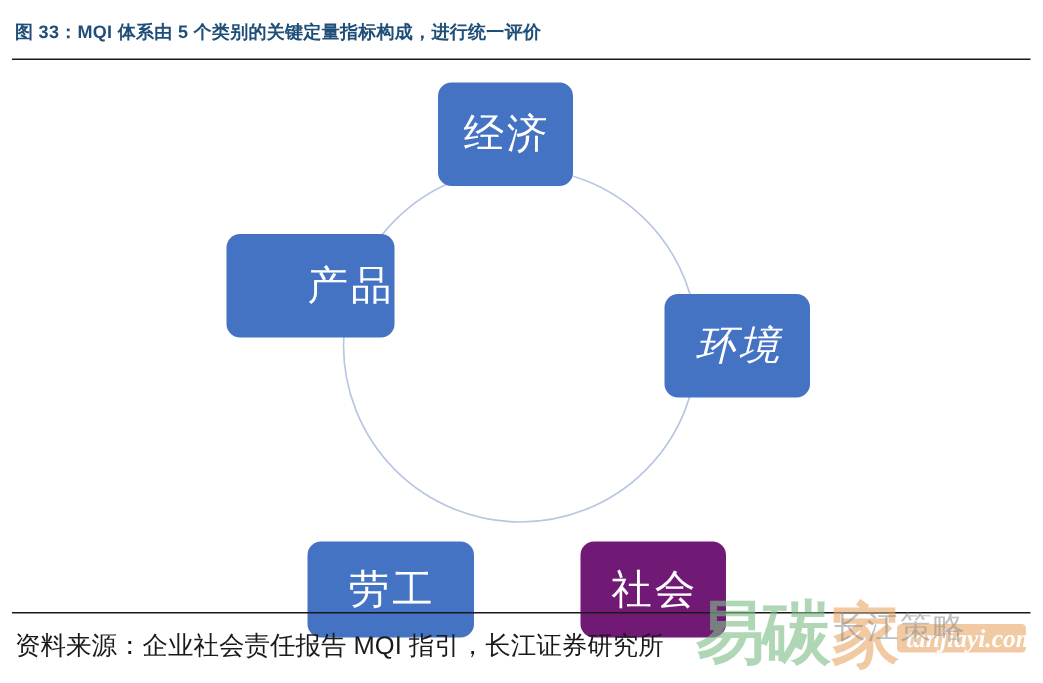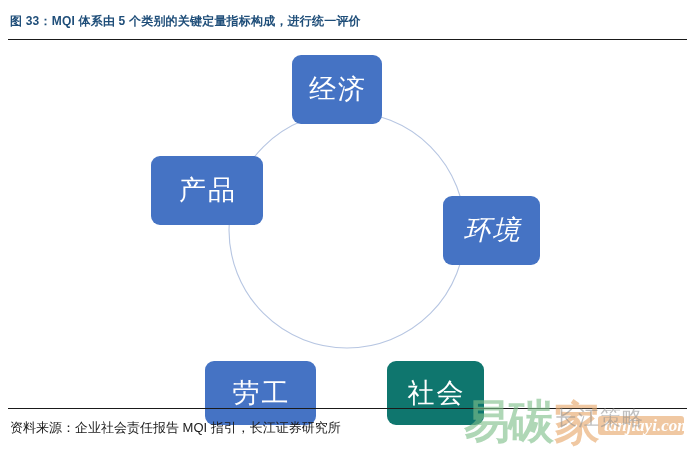--- a/index.html
+++ b/index.html
@@ -87,21 +87,21 @@
   #node-1 { left: 443px; top: 156px; width: 97px;  height: 69px; }
   #node-2 { left: 387px; top: 321px; width: 97px;  height: 64px; }
   #node-3 { left: 205px; top: 321px; width: 111px; height: 64px; }
   #node-4 { left: 151px; top: 116px; width: 112px; height: 69px; }
 
   
   #figure-source {
     position: absolute;
     left: 10px;
     top: 419px;
-    font-size: 13px;
+    font-size: 17px;
     color: #1a1a1a;
     white-space: nowrap;
   }
 
   
   #watermark-tanjiayi {
     position: absolute;
     left: 462px;
     top: 392px;
     width: 230px;
@@ -148,29 +148,29 @@
     </svg>
 
     <div class="node" id="node-0" style="background: rgb(69, 115, 196); color: rgb(255, 255, 255);">
       <span class="node-label">经济</span>
     </div>
 
     <div class="node" id="node-1" style="background: rgb(69, 115, 196); color: rgb(255, 255, 255); font-style: italic;">
       <span class="node-label">环境</span>
     </div>
 
-    <div class="node" id="node-2" style="background: #0f766e; color: rgb(255, 255, 255);">
+    <div class="node" id="node-2" style="background: #701a75; color: rgb(255, 255, 255);">
       <span class="node-label">社会</span>
     </div>
 
     <div class="node" id="node-3" style="background: rgb(69, 115, 196); color: rgb(255, 255, 255); justify-content: center;">
       <span class="node-label">劳工</span>
     </div>
 
-    <div class="node" id="node-4" style="background: rgb(69, 115, 196); color: rgb(255, 255, 255);">
+    <div class="node" id="node-4" style="background: rgb(69, 115, 196); color: rgb(255, 255, 255); justify-content: flex-end;">
       <span class="node-label">产品</span>
     </div>
 
   </div>
 
   <div class="rule" id="rule-bottom" style="border-top-color: rgb(26, 26, 26);"></div>
 
   <div id="figure-source">资料来源：企业社会责任报告 MQI 指引，长江证券研究所</div>
 
   <svg id="watermark-tanjiayi" viewBox="0 0 230 58">

